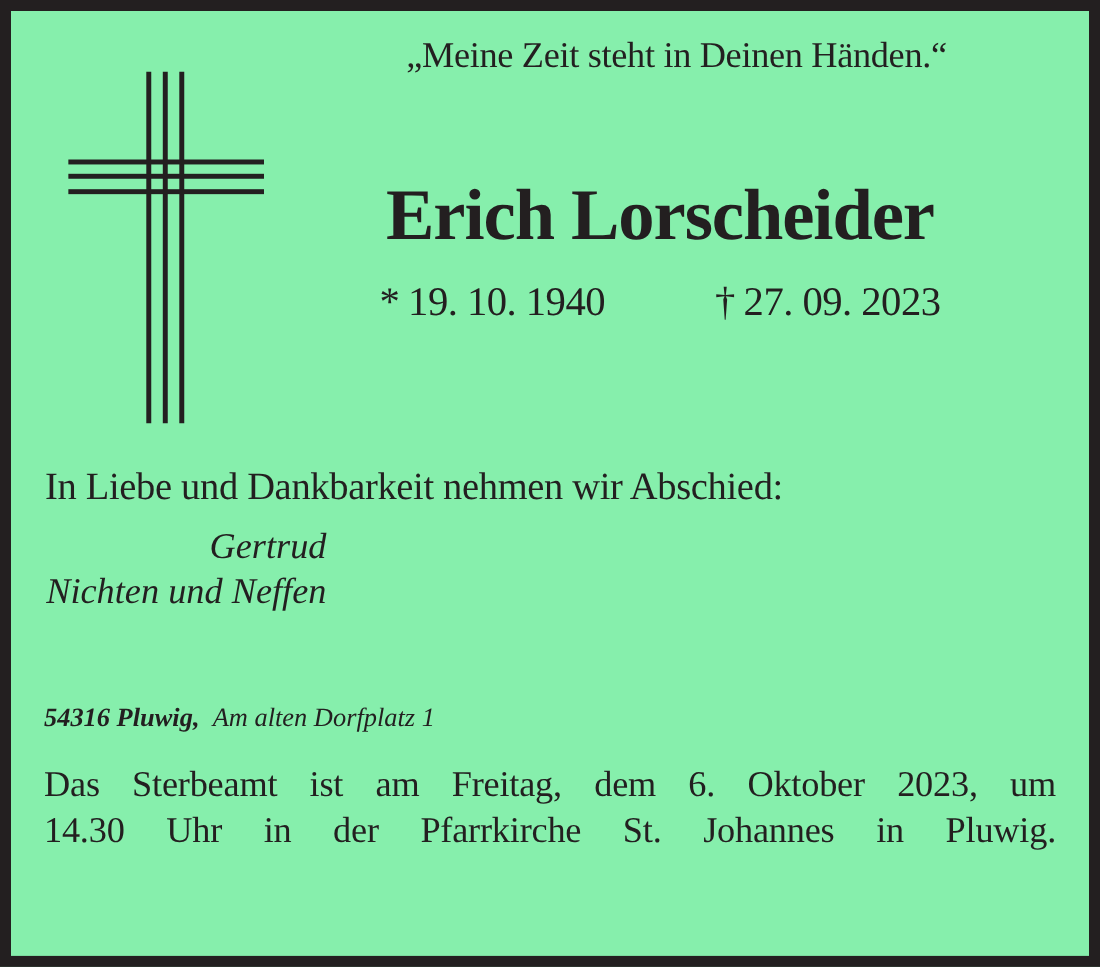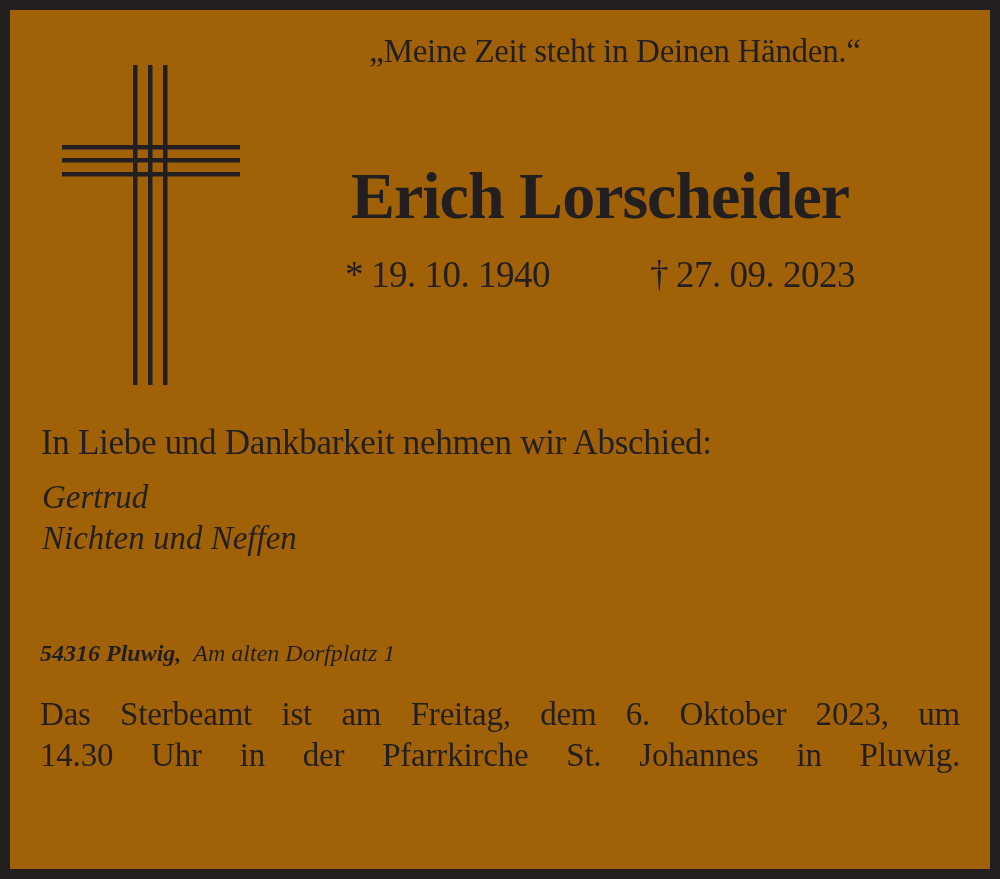--- a/index.html
+++ b/index.html
@@ -12,21 +12,21 @@
     font-family: "Liberation Serif", "DejaVu Serif", serif;
     color: #231f20;
   }
   .frame {
     position: absolute;
     left: 0; top: 0;
     width: 1000px;
     height: 879px;
     box-sizing: border-box;
     border: 10px solid #231f20;
-    background: #a16207;
+    background: #86efac;
   }
   
   .abs { position: absolute; }
 
   .cross {
     left: 52px;
     top: 55px;
     width: 178px;
     height: 320px;
   }
@@ -79,20 +79,21 @@
     white-space: nowrap;
   }
 
   .mourners {
     left: 32px;
     top: 467px;
     font-style: italic;
     font-size: 33px;
     line-height: 41px;
     letter-spacing: 0;
+    text-align: right;
   }
 
   .address {
     left: 30px;
     top: 629px;
     font-size: 24px;
     line-height: 1.2;
     white-space: nowrap;
     font-style: italic;
   }

